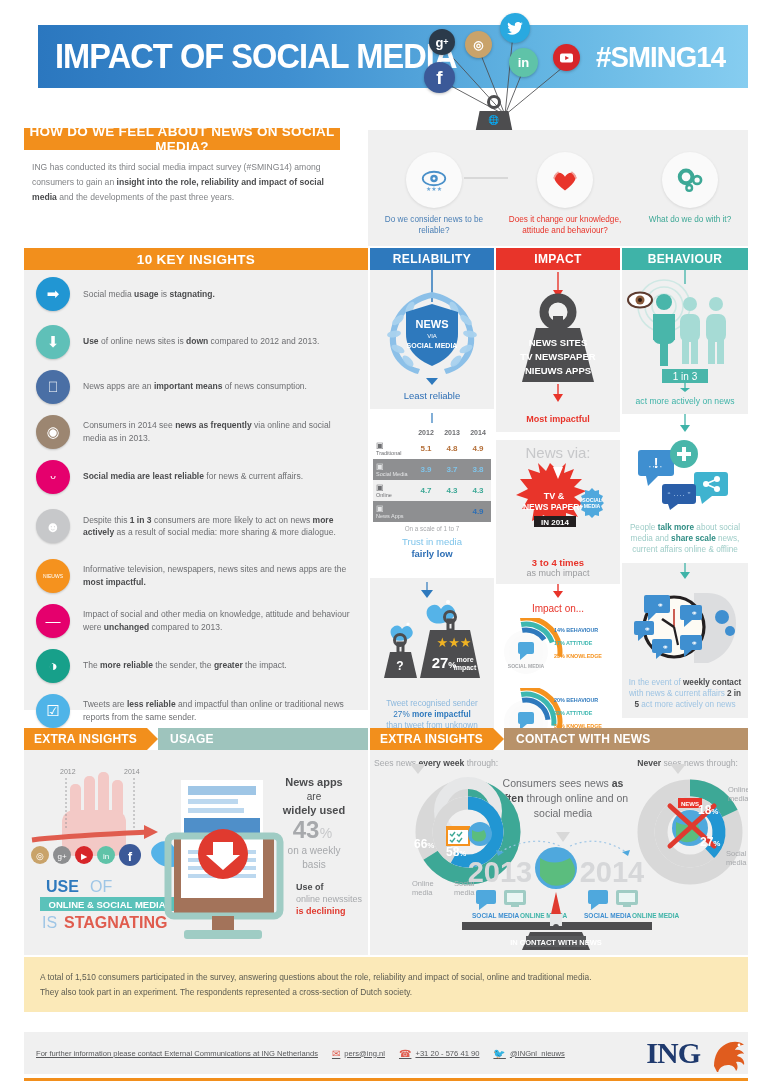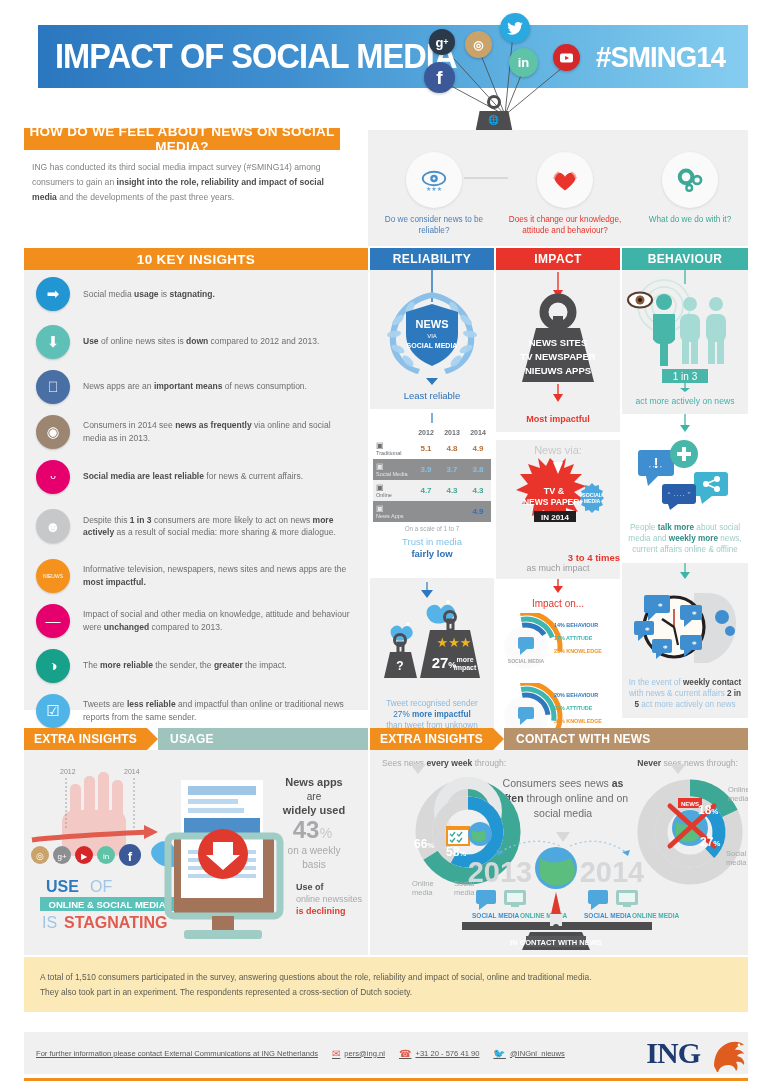--- a/index.html
+++ b/index.html
@@ -394,35 +394,35 @@
         <text x="62" y="104" font-size="9.5" fill="#fff" text-anchor="middle" font-family="Liberation Sans" font-weight="bold">NIEUWS APPS</text>
         <line x1="62" y1="114" x2="62" y2="126" stroke="#e8342a" stroke-width="1.4"></line>
         <polygon points="57,124 67,124 62,132" fill="#e8342a"></polygon>
       </svg>
       <div style="text-align:center;color:#e8342a;font-size:9px;font-weight:bold;padding-bottom:8px;">Most impactful</div>
     </div>
 
     <div style="height:8px;background:#fff"></div>
 
     <div class="col-panel" style="padding-top:4px;">
-      <div style="text-align:center;font-size:11px;color:#c7c8ca;">News via:</div>
+      <div style="text-align:center;font-size:15px;color:#c7c8ca;">News via:</div>
       <svg width="124" height="92" viewBox="0 0 124 92">
         <polygon points="54,2 62,10 70,2 68,12 78,8 74,18 86,18 78,26 90,30 78,36 88,44 76,46 82,56 70,52 70,64 60,56 52,66 48,54 36,60 38,48 26,48 32,38 20,34 32,28 24,18 36,18 32,8 44,12 42,2 50,10" fill="#e8342a"></polygon>
         <polygon points="57,6 67,6 62,18" fill="#fff"></polygon>
         <text x="58" y="38" font-size="9" fill="#fff" text-anchor="middle" font-family="Liberation Sans" font-weight="bold">TV &amp;</text>
         <text x="58" y="49" font-size="8.5" fill="#fff" text-anchor="middle" font-family="Liberation Sans" font-weight="bold">NEWS PAPERS</text>
         <rect x="38" y="55" width="42" height="11" fill="#231f20"></rect>
         <text x="59" y="64" font-size="8" fill="#fff" text-anchor="middle" font-family="Liberation Sans" font-weight="bold">IN 2014</text>
         <g transform="translate(96,42)">
           <polygon points="0,-15 3,-12 7,-13 7,-9 11,-7 9,-3 12,0 9,3 11,7 7,9 7,13 3,12 0,15 -3,12 -7,13 -7,9 -11,7 -9,3 -12,0 -9,-3 -11,-7 -7,-9 -7,-13 -3,-12" fill="#4fa8dd"></polygon>
           <text x="0" y="-1" font-size="5.2" fill="#fff" text-anchor="middle" font-family="Liberation Sans" font-weight="bold">SOCIAL</text>
           <text x="0" y="5" font-size="5.2" fill="#fff" text-anchor="middle" font-family="Liberation Sans" font-weight="bold">MEDIA</text>
         </g>
       </svg>
-      <div style="text-align:right;color:#e8342a;font-size:9.5px;font-weight:bold;">3 to 4 times</div>
+      <div style="text-align:center;color:#e8342a;font-size:9.5px;font-weight:bold;">3 to 4 times</div>
       <div style="text-align:center;color:#9a9b9e;font-size:9px;padding-bottom:6px;">as much impact</div>
     </div>
 
     <svg width="124" height="14">
       <line x1="62" y1="0" x2="62" y2="9" stroke="#e8342a" stroke-width="1.4"></line>
       <polygon points="57,7 67,7 62,14" fill="#e8342a"></polygon>
     </svg>
     <div style="text-align:center;color:#e8342a;font-size:10px;padding:1px 0 4px;">Impact on...</div>
 
     <div id="impact-donuts">
@@ -514,21 +514,21 @@
             <circle cx="84" cy="48" r="3"></circle>
             <circle cx="95" cy="53" r="3"></circle>
         <line x1="86" y1="47" x2="93" y2="44" stroke="#fff" stroke-width="1.5"></line>
             <line x1="86" y1="49" x2="93" y2="52" stroke="#fff" stroke-width="1.5"></line>
           </g>
         <rect x="40" y="48" width="34" height="20" rx="3" fill="#2a5ea8"></rect>
         <polygon points="46,68 56,68 48,74" fill="#2a5ea8"></polygon>
         <text x="57" y="62" font-size="9" fill="#8fb4e0" text-anchor="middle" font-family="Liberation Sans">“ ···· ”</text>
       </svg>
       <div class="cap" style="color:#9fcdc8;">
-        <span>People </span><b style="color:#2f8d84">talk more</b><span> about social media and </span><b style="color:#2f8d84">weekly more</b><span> news, current affairs online &amp; offline</span>
+        <span>People </span><b style="color:#2f8d84">talk more</b><span> about social media and </span><b style="color:#2f8d84">share scale</b><span> news, current affairs online &amp; offline</span>
       </div>
     </div>
 
     <div class="col-panel" style="width:126px;">
       <svg width="126" height="16">
         <line x1="63" y1="0" x2="63" y2="10" stroke="#3fb3a8" stroke-width="1.3"></line>
         <polygon points="58,9 68,9 63,16" fill="#3fb3a8"></polygon>
       </svg>
       <svg width="126" height="86" viewBox="0 0 126 86">
         <path d="M86 10 c18 0 28 14 28 30 c0 18-10 34-28 40 h-14 V10z" fill="#dcdddf"></path>
@@ -644,21 +644,21 @@
     </svg>
     
   </div>
 
   <div class="ei-band" style="left:370px; top:728px; width:378px;">
     <div class="ei-orange">EXTRA INSIGHTS</div>
     <div class="ei-arrow"></div>
     <div class="ei-sub" style="background:#b8926a;">CONTACT WITH NEWS</div>
   </div>
   <div style="position:absolute;left:370px;top:750px;width:378px;height:205px;background:#f0f0f0;overflow:hidden;">
-    <div style="position:absolute;left:12px;top:8px;font-size:8.6px;color:#a7a9ac;">
+    <div style="position:absolute;left:4px;top:8px;font-size:8.6px;color:#a7a9ac;">
       <span>Sees news </span><b style="color:#4b4c4e">every week</b><span> through:</span>
     </div>
     <div style="position:absolute;right:10px;top:8px;font-size:8.6px;color:#a7a9ac;text-align:right;">
       <b style="color:#4b4c4e">Never</b><span> sees news through:</span>
     </div>
     <div style="position:absolute;left:120px;top:26px;width:146px;text-align:center;font-size:10.5px;line-height:1.45;color:#6d6e71;">
       <span>Consumers sees news</span> <b style="color:#4b4c4e">as often</b><span> through online and on social media</span>
     </div>
 
     <svg width="378" height="205" viewBox="0 0 378 205" style="position:absolute;left:0;top:0">

